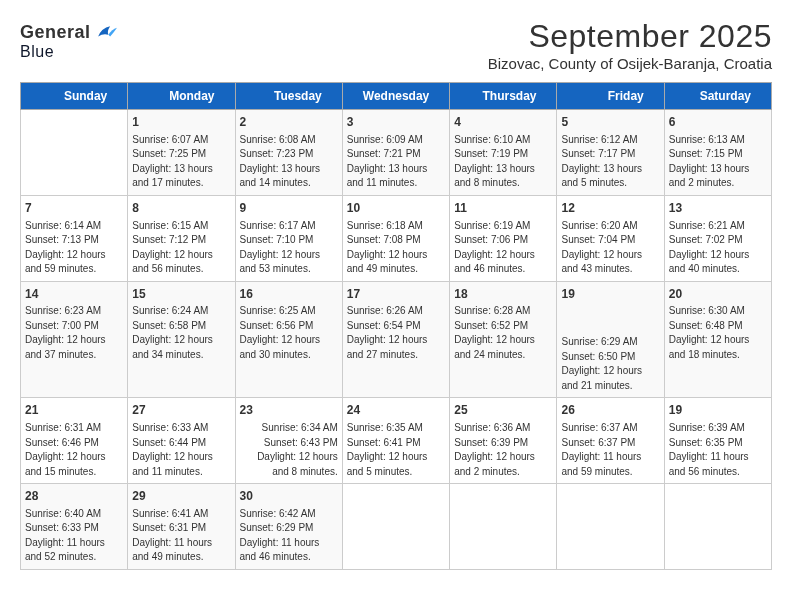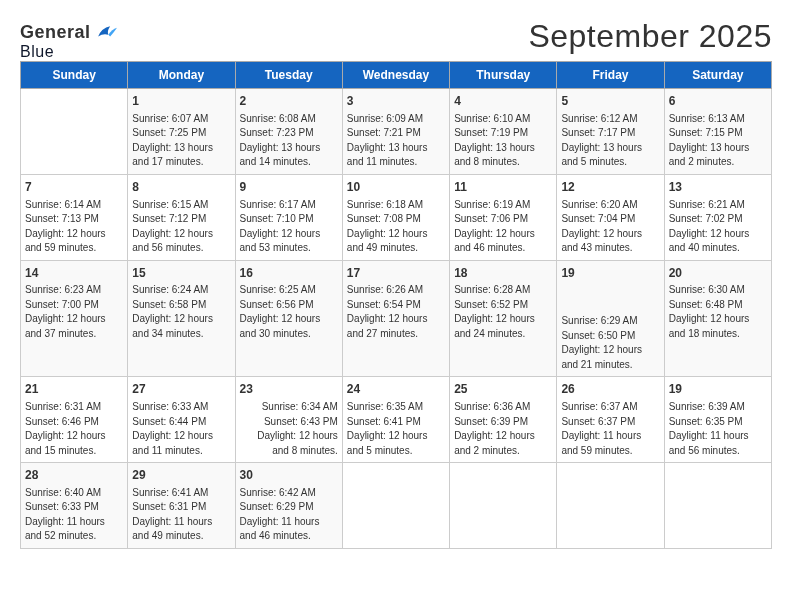--- a/index.html
+++ b/index.html
@@ -7,20 +7,21 @@
       font-family: Arial, sans-serif;
       background: #fff;
       width: 792px;
       min-height: 612px;
       padding: 18px 20px 18px 20px;
     }
     .header {
       display: flex;
       justify-content: space-between;
       align-items: flex-start;
+      margin-bottom: 10px;
       gap: 39px;
     }
     .logo {
       display: flex;
       flex-direction: column;
       align-items: flex-start;
       padding-top: 4px;
     }
     .logo-general {
       font-size: 18px;
@@ -58,22 +59,22 @@
       color: #333;
     }
     table {
       width: 100%;
       border-collapse: collapse;
       font-size: 11px;
     }
     thead tr th {
       background-color: #1565c0;
       color: #fff;
-      padding: 6px 7px;
-      text-align: center;
+      padding: 6px 20px;
+      text-align: right;
       font-size: 12px;
       font-weight: 600;
       border: 1px solid #aaa;
     }
     tbody tr td {
       border: 1px solid #ccc;
       vertical-align: top;
       padding: 4px 4px;
       width: 14.28%;
       min-height: 72px;
@@ -111,20 +112,21 @@
       <span class="logo-general">General</span>
       <svg class="logo-bird" viewBox="0 0 28 20" fill="none">
         <path d="M6 14 Q10 4 20 2 Q16 8 18 12 Q12 10 6 14Z" fill="#1565c0"></path>
         <path d="M18 12 Q22 6 28 4 Q24 10 20 14Z" fill="#42a5f5"></path>
       </svg>
     </div>
     <span class="logo-blue">Blue</span>
   </div>
   <div class="title-block">
     <h1>September 2025</h1>
+    <h2>Bizovac, County of Osijek-Baranja, Croatia</h2>
   </div>
 </div>
 
 <table>
   <thead>
     <tr>
     <th>Sunday</th>
         <th>Monday</th>
         <th>Tuesday</th>
         <th>Wednesday</th>

